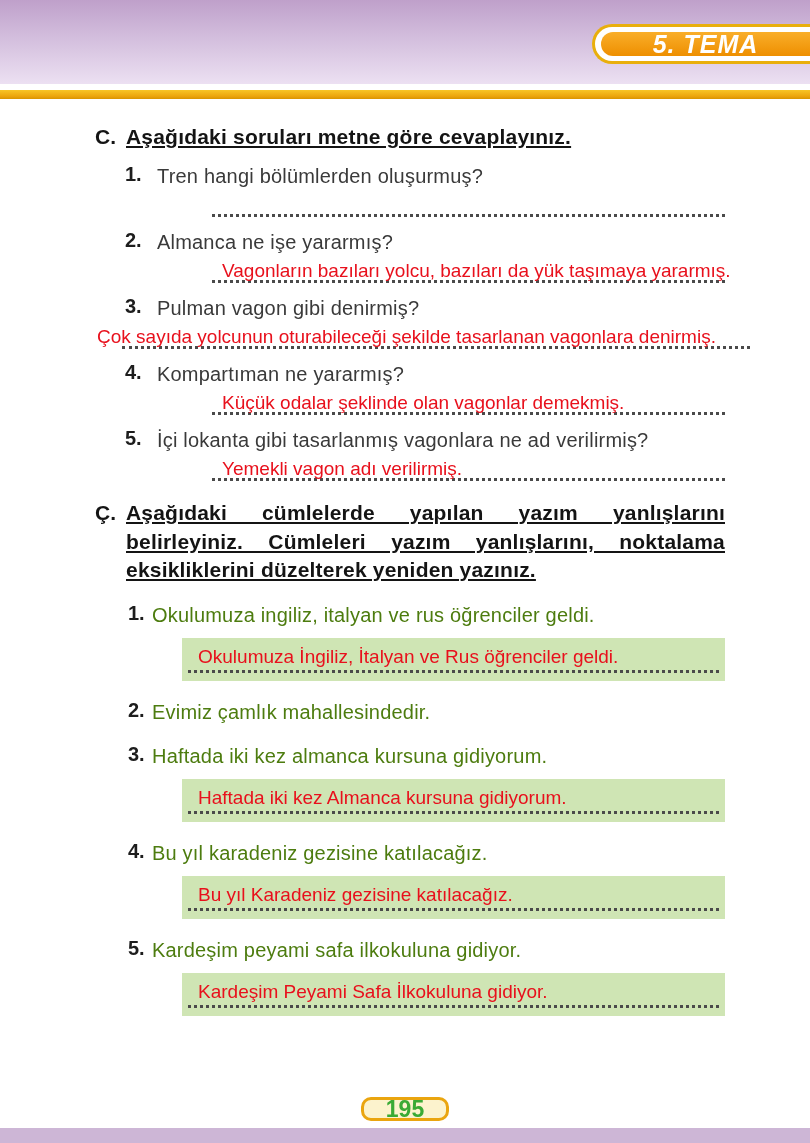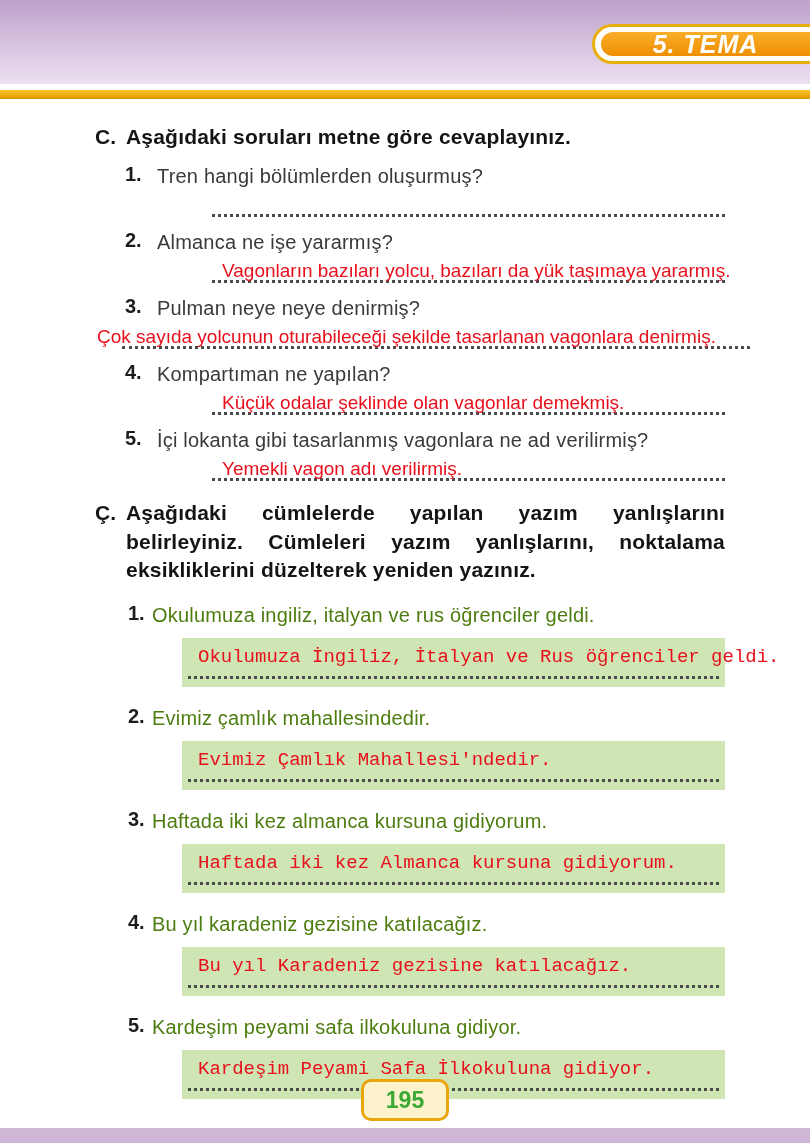--- a/index.html
+++ b/index.html
@@ -64,21 +64,21 @@
   .sec-head {
     display: flex;
     gap: 10px;
     font-size: 21px;
     font-weight: bold;
     color: #141414;
     line-height: 1.35;
     margin: 0 0 12px 0;
   }
   .sec-head .sec-letter { flex: 0 0 auto; }
-  .sec-head .sec-text { text-align: justify; letter-spacing: 0.2px; }
+  .sec-head .sec-text { text-align: justify; letter-spacing: 0.2px; text-decoration: underline; }
   .sec-head.second { margin-top: 12px; }
 
   
   .q { position: relative; margin: 6px 0 0 0; padding-left: 62px; }
   .q-num {
     position: absolute; left: 30px; top: 0;
     font-weight: bold; font-size: 20px; color: #1d1d1d;
   }
   .q-text { font-size: 20px; color: #3a3a3a; line-height: 26px; letter-spacing: 0.2px; }
 
@@ -108,36 +108,35 @@
   .item { position: relative; margin: 18px 0 0 0; padding-left: 57px; }
   .item-num {
     position: absolute; left: 33px; top: 0;
     font-weight: bold; font-size: 20px; color: #1d1d1d;
   }
   .item-text { font-size: 20px; color: #4d7c0f; line-height: 26px; letter-spacing: 0.2px; }
   .green-box {
     position: relative;
     margin: 10px 0 0 30px;
     background: #cfe5b4;
-    padding: 5px 10px 16px 10px;
+    padding: 5px 10px 10px 10px;
     min-height: 24px;
-    font-family: Liberation Mono, monospace;
   }
   .green-box .dots {
     position: absolute; left: 6px; right: 6px; bottom: 8px;
     border-bottom: 3px dotted #4a4a4a;
   }
   .green-box .answer-red { padding-left: 6px; }
 
   
   .page-badge {
     position: absolute;
     bottom: 22px; left: 50%;
     transform: translateX(-50%);
-    width: 88px; height: 42px;
+    width: 88px; height: 24px;
     box-sizing: border-box;
     background: #fcf3cd;
     border: 3px solid #eaa50f;
     border-radius: 10px;
     display: flex; align-items: center; justify-content: center;
     font-size: 23px; font-weight: bold;
     color: #3aaa35;
   }
   .bottom-band {
     position: absolute;
@@ -179,30 +178,30 @@
         <span class="q-num">2.</span>
         <span class="q-text">Almanca ne işe yararmış?</span>
         <div class="answer-line">
           <span class="answer-red">Vagonların bazıları yolcu, bazıları da yük taşımaya yararmış.</span>
           <span class="dots"></span>
         </div>
       </div>
 
       <div class="q">
         <span class="q-num">3.</span>
-        <span class="q-text">Pulman neye neye denirmiş?</span>
+        <span class="q-text">Pulman vagon gibi denirmiş?</span>
         <div class="answer-line wide">
           <span class="answer-red">Çok sayıda yolcunun oturabileceği şekilde tasarlanan vagonlara denirmiş.</span>
           <span class="dots"></span>
         </div>
       </div>
 
       <div class="q">
         <span class="q-num">4.</span>
-        <span class="q-text">Kompartıman ne yapılan?</span>
+        <span class="q-text">Kompartıman ne yararmış?</span>
         <div class="answer-line">
           <span class="answer-red">Küçük odalar şeklinde olan vagonlar demekmiş.</span>
           <span class="dots"></span>
         </div>
       </div>
 
       <div class="q">
         <span class="q-num">5.</span>
         <span class="q-text">İçi lokanta gibi tasarlanmış vagonlara ne ad verilirmiş?</span>
         <div class="answer-line">
@@ -223,24 +222,20 @@
         <span class="item-text">Okulumuza ingiliz, italyan ve rus öğrenciler geldi.</span>
         <div class="green-box">
           <span class="answer-red">Okulumuza İngiliz, İtalyan ve Rus öğrenciler geldi.</span>
           <span class="dots"></span>
         </div>
       </div>
 
       <div class="item">
         <span class="item-num">2.</span>
         <span class="item-text">Evimiz çamlık mahallesindedir.</span>
-        <div class="green-box">
-          <span class="answer-red">Evimiz Çamlık Mahallesi'ndedir.</span>
-          <span class="dots"></span>
-        </div>
       </div>
 
       <div class="item">
         <span class="item-num">3.</span>
         <span class="item-text">Haftada iki kez almanca kursuna gidiyorum.</span>
         <div class="green-box">
           <span class="answer-red">Haftada iki kez Almanca kursuna gidiyorum.</span>
           <span class="dots"></span>
         </div>
       </div>

